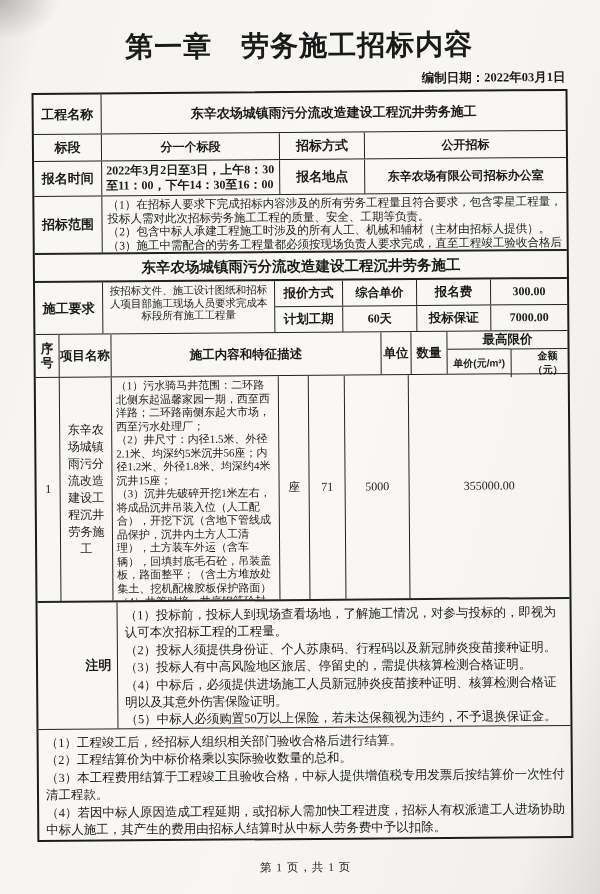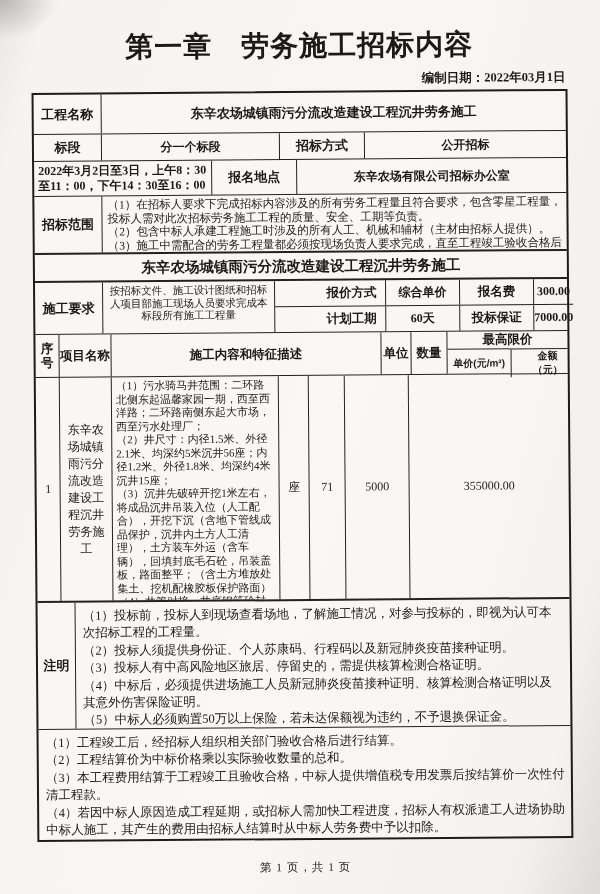--- a/index.html
+++ b/index.html
@@ -34,38 +34,38 @@
   .rowC{height:35px;}
   .rowC .timeval{ padding:1px 4px; text-align:left; justify-content:flex-start; line-height:15px;}
   .rowD{height:58px;}
   .txtcell{ display:block; text-align:left; font-size:11.5px; line-height:13.6px; padding:2px 4px 0 5px; font-weight:500;}
   .rowE{height:28px; font-weight:bold; font-size:14.5px; display:flex; align-items:center; justify-content:center;}
   .rowF{height:52px;}
   .reqtxt{ width:172px; flex:none; display:block; text-align:center; font-size:10.5px; line-height:12.5px; padding:3px 3px 0 3px;}
   .subgrid{ flex:1; display:flex; flex-direction:column; }
   .subrow{ display:flex; flex:1; border-bottom:1px solid #222; }
   .subrow:last-child{ border-bottom:none; }
-  .sw68{width:68px;flex:none;margin-left:43px;} .sw74{width:74px;flex:none;}
+  .sw68{width:68px;flex:none;} .sw74{width:74px;flex:none;}
   .subrow .lbl{font-size:12.5px;}
   .w24{width:24px;flex:none;} .w52{width:52px;flex:none;} .w30{width:30px;flex:none;}
   .w36{width:36px;flex:none;} .w64{width:64px;flex:none;} .w120{width:120px;flex:none;}
   .rowG{height:43px;}
   .th{ font-weight:bold; font-size:12.5px; font-family:"Liberation Sans","DejaVu Sans",sans-serif; line-height:14px;}
   .pricegrid{ display:flex; flex-direction:column; }
   .ptop{ flex:1; border-bottom:1px solid #222; display:flex; align-items:center; justify-content:center;
          font-weight:bold; font-size:12.5px; font-family:Liberation Sans, sans-serif;}
   .pbot{ flex:1; display:flex;gap:16px; }
   .pbot .th{ font-size:10px; }
   .rowH{height:225px;}
   .namecell{ font-size:12px; line-height:17px; padding:0 2px; }
   .desccell{ display:block; text-align:left; font-size:11px; line-height:13.5px; padding:2px 3px 0 4px; }
   .num{ font-size:12px; }
   .rowI{height:127px;} .rowJ{height:110px;}
   .w38{width:38px;flex:none;}
-  .noteslbl{ font-size:13px; line-height:16px; padding:0 3px; }
+  .noteslbl{ font-size:13px; line-height:16px; padding:0 3px;margin-left:42px; }
   .notestxt{ display:block; text-align:left; font-size:12.5px; line-height:17.4px; padding:5px 6px 0 7px; }
   .footer{ text-align:center; font-size:11.5px; margin-top:20px; letter-spacing:1px; }
 </style>
 </head>
 <body>
 
 <div class="doc">
   <div class="title">第一章　劳务施工招标内容</div>
   <div class="dateline">编制日期：2022年03月1日</div>
 
@@ -77,20 +77,21 @@
     </div>
 
     <div class="row rowB">
       <div class="cell lbl w80">标段</div>
       <div class="cell val w178">分一个标段</div>
       <div class="cell lbl w85">招标方式</div>
       <div class="cell val fx">公开招标</div>
     </div>
 
     <div class="row rowC">
+      <div class="cell lbl w80">报名时间</div>
       <div class="cell val w178 timeval">2022年3月2日至3日，上午8：30至11：00，下午14：30至16：00</div>
       <div class="cell lbl w85">报名地点</div>
       <div class="cell val fx">东辛农场有限公司招标办公室</div>
     </div>
 
     <div class="row rowD thick">
       <div class="cell lbl w80">招标范围</div>
       <div class="cell fx txtcell">
         <div>（1）在招标人要求下完成招标内容涉及的所有劳务工程量且符合要求，包含零星工程量，投标人需对此次招标劳务施工工程的质量、安全、工期等负责。</div>
         <div>（2）包含中标人承建工程施工时涉及的所有人工、机械和辅材（主材由招标人提供）。</div>

